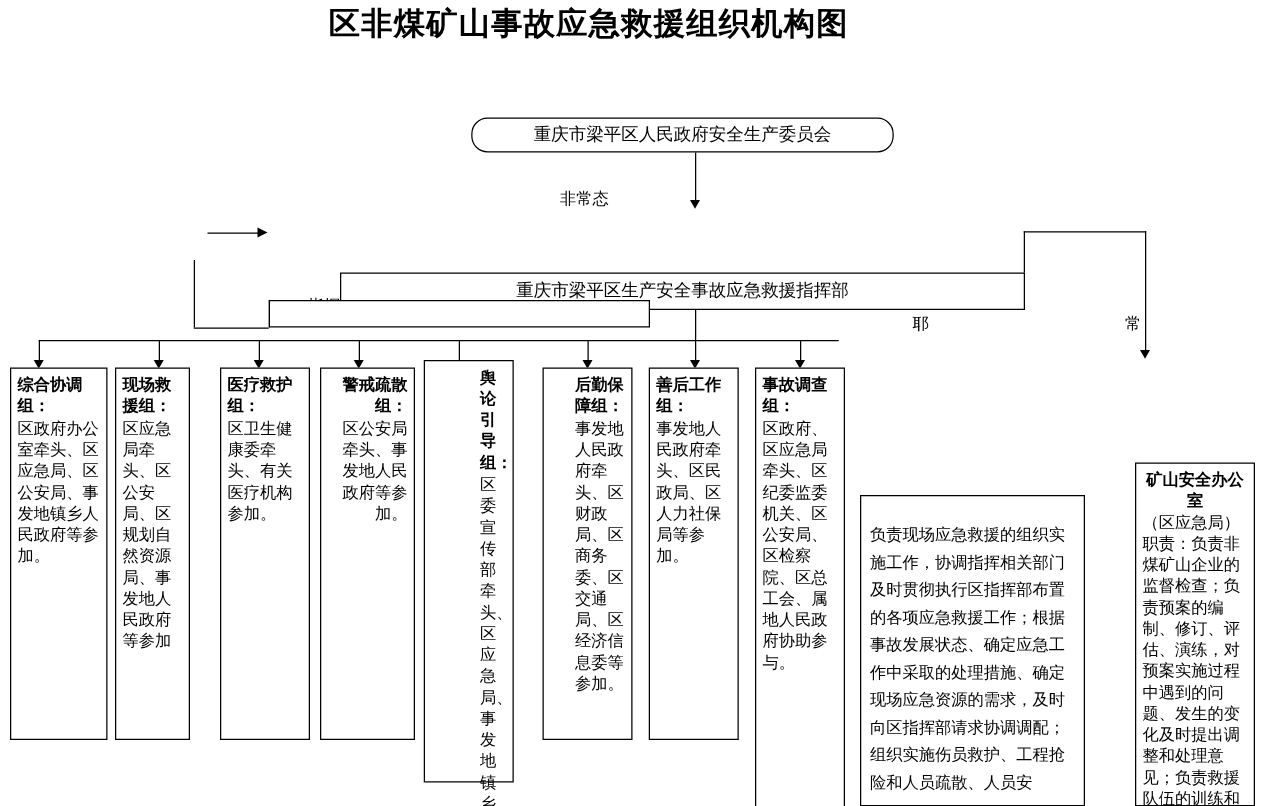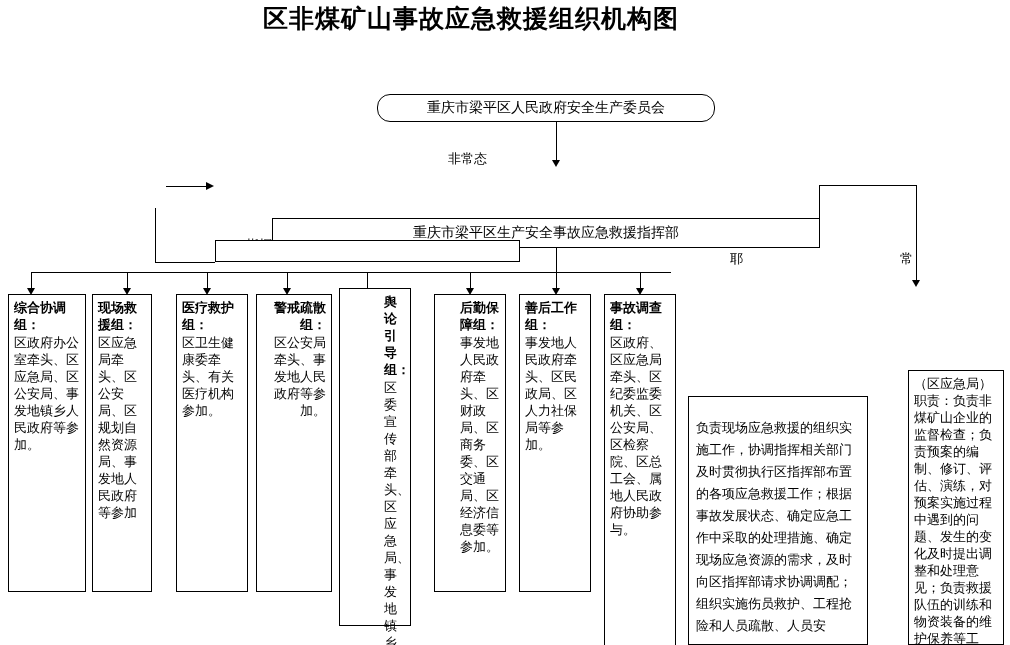--- a/index.html
+++ b/index.html
@@ -179,14 +179,15 @@
 <div class="box leaf" style="left:604px; top:294px; width:72px; height:366px;">
   <span class="hd">事故调查组：</span>
   <span class="bd">区政府、区应急局牵头、区纪委监委机关、区公安局、区检察院、区总工会、属地人民政府协助参与。</span>
 </div>
 
 <div class="plain" style="left:688px; top:396px; width:180px; height:249px; line-height:22px;">
   <span>负责现场应急救援的组织实施工作，协调指挥相关部门及时贯彻执行区指挥部布置的各项应急救援工作；根据事故发展状态、确定应急工作中采取的处理措施、确定现场应急资源的需求，及时向区指挥部请求协调调配；组织实施伤员救护、工程抢险和人员疏散、人员安</span>
 </div>
 
 <div class="plain" style="left:908px; top:370px; width:96px; height:275px; line-height:17px; padding:4px 5px;">
+  <span style="font-weight:bold; display:block; text-align:center;">矿山安全办公室</span>
   <span style="display:block;">（区应急局）职责：负责非煤矿山企业的监督检查；负责预案的编制、修订、评估、演练，对预案实施过程中遇到的问题、发生的变化及时提出调整和处理意见；负责救援队伍的训练和物资装备的维护保养等工作。</span>
 </div>
 
 </body></html>

